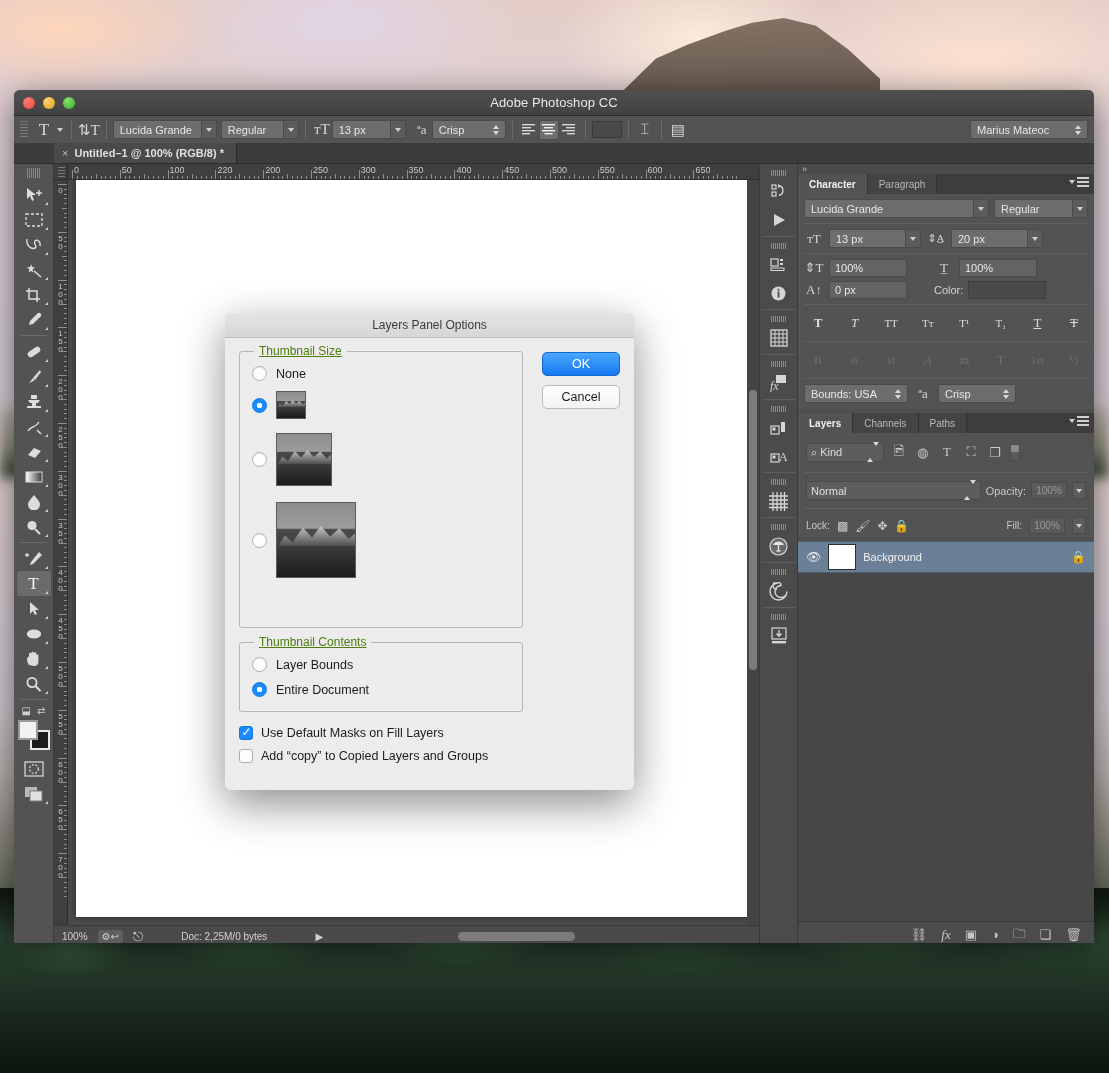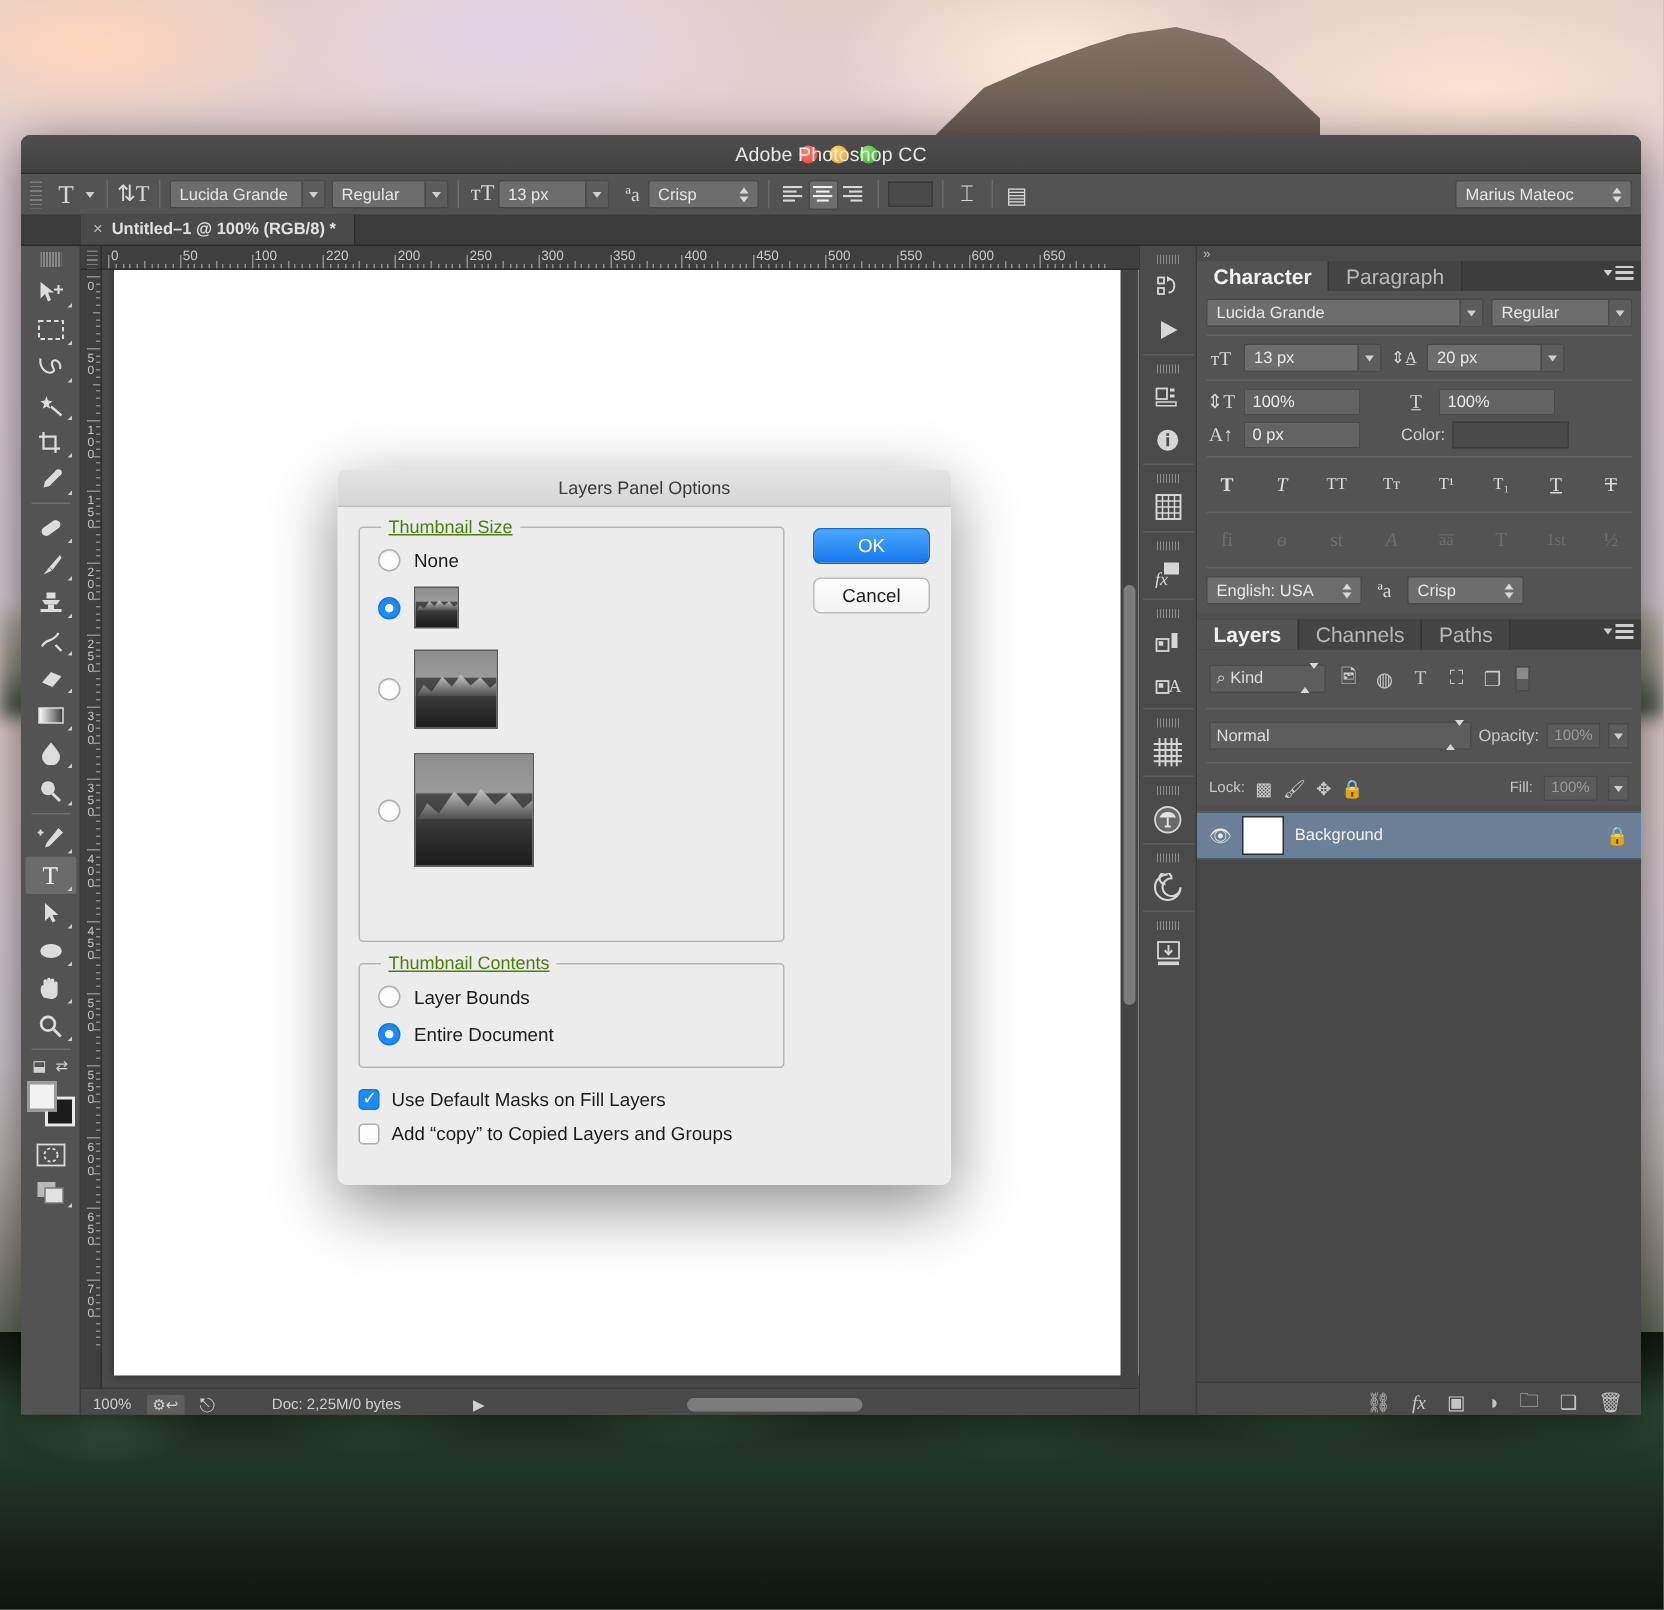--- a/index.html
+++ b/index.html
@@ -63,21 +63,21 @@
     background: #555555;
     border-radius: 6px 6px 0 0;
     box-shadow: 0 8px 34px rgba(0,0,0,.55);
     overflow: hidden;
     color: #d4d4d4;
     font-size: 11px;
   }
   .titlebar {
     height: 26px; background: linear-gradient(to bottom,#4f4f4f,#424242);
     border-bottom: 1px solid #2c2c2c;
-    display: flex; align-items: center; position: relative; justify-content: center;
+    display: flex; align-items: center; position: relative;
   }
   .traffic { display:flex; gap:8px; padding-left: 9px; }
   .tl { width: 12px; height: 12px; border-radius: 50%; display:block; }
   .tl.red { background: radial-gradient(circle at 35% 30%, #ff7e71, #e0463c); }
   .tl.yellow { background: radial-gradient(circle at 35% 30%, #ffd46a, #e0a122); }
   .tl.green { background: radial-gradient(circle at 35% 30%, #8ae26b, #35ab2c); }
   .win-title {
     position: absolute; left:0; right:0; text-align: center;
     font-size: 13px; color: #e8e8e8; letter-spacing: .1px;
   }
@@ -189,21 +189,21 @@
   .dock-icon { width:30px;height:28px; display:flex;align-items:center;justify-content:center;
                color:#d6d6d6; font-size:15px; }
   .dock-div { width:34px;height:1px;background:#5e5e5e;margin:2px 0; }
 
   
   .panels { width:297px; background:#4f4f4f; border-left:1px solid #3a3a3a;
             display:flex; flex-direction:column; }
   .panel-collapse { height:10px; background:#4b4b4b; display:flex;align-items:center;justify-content:flex-start;
                     padding-left:4px; color:#bdbdbd; font-size:9px; }
   .panel-tabs { height:20px; background:#3d3d3d; display:flex; align-items:stretch; position:relative; }
-  .ptab { padding:0 11px; display:flex;align-items:center; font-size:14px; color:#b8b8b8;
+  .ptab { padding:0 11px; display:flex;align-items:center; font-size:10px; color:#b8b8b8;
           background:#444444; border-right:1px solid #333; }
   .ptab.active { background:#535353; color:#f0f0f0; font-weight:bold; }
   .panel-menu { position:absolute; right:5px; top:3px; display:flex; align-items:center; gap:2px; color:#cfcfcf; }
   .hamburger { display:inline-block; width:12px; height:10px;
     background-image: repeating-linear-gradient(to bottom,#cfcfcf 0 2px, transparent 2px 4px); }
   .panel-body { background:#535353; padding:5px 6px; }
   .crow { display:flex; align-items:center; gap:5px; margin-bottom:4px; }
   .cicon { width:20px; min-width:20px; text-align:center; color:#d5d5d5; font-size:13px; }
   .cfield { background:#636363; border:1px solid #4a4a4a; height:18px; color:#e8e8e8;
             font-size:11px; display:flex; align-items:center; padding-left:5px; }
@@ -1130,21 +1130,21 @@
           <span class="style-btn dim">st</span>
           <span class="style-btn dim" style="font-style:italic;">A</span>
           <span class="style-btn dim" style="font-size:11px;">a̅a̅</span>
           <span class="style-btn dim">T</span>
           <span class="style-btn dim" style="font-size:11px;">1st</span>
           <span class="style-btn dim">½</span>
         </div>
         <div class="crule"></div>
         <div class="crow" style="margin-bottom:1px;">
           <div class="combo" style="width:104px;">
-            <span class="cap">English: USA</span>
+            <span class="cap">Bounds: USA</span>
             <span class="stepper">
                 <i class="tri-up-s"></i>
                 <i class="tri-down-s"></i>
               </span>
           </div>
           <span class="cicon" style="font-family:'Liberation Serif',serif;">ªa</span>
           <div class="combo" style="width:78px;">
             <span class="cap">Crisp</span>
             <span class="stepper">
                 <i class="tri-up-s"></i>

